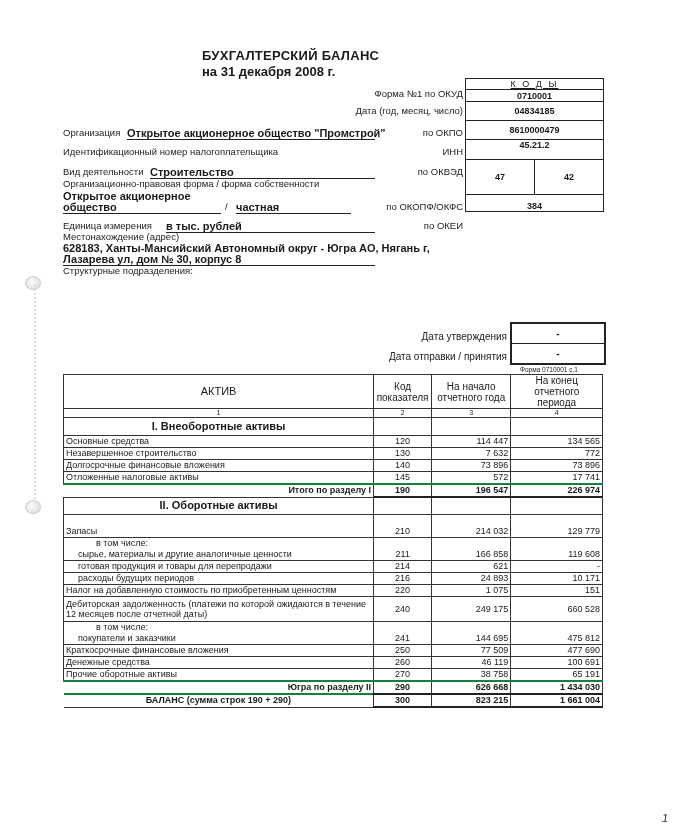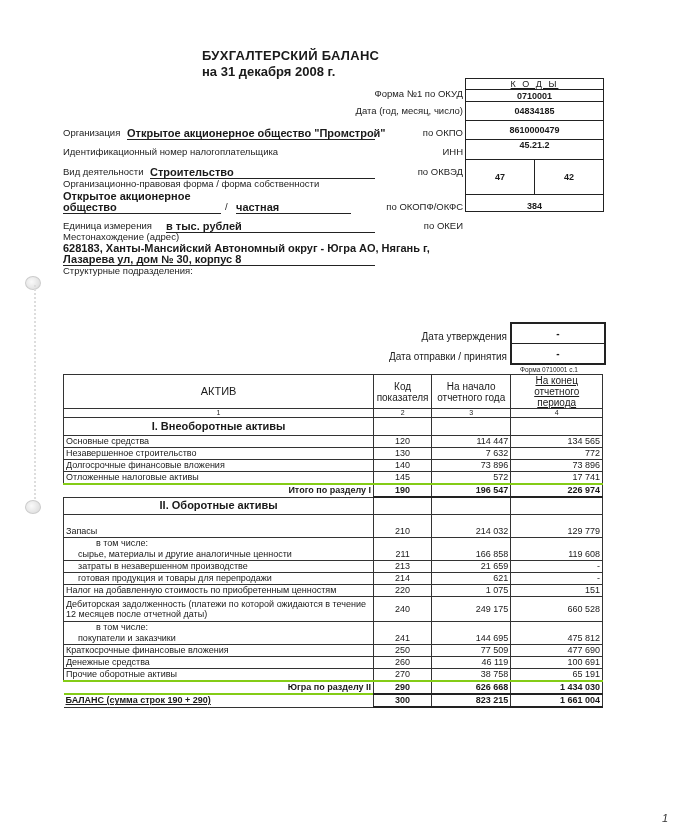--- a/index.html
+++ b/index.html
@@ -27,21 +27,21 @@
   table.bal td { border:1px solid #333; padding:0 2px; height:11px; line-height:11px; }
   table.bal td.c1 { width:306px; }
   table.bal td.c2 { width:53px; text-align:center; }
   table.bal td.c3 { width:76px; text-align:right; }
   table.bal td.c4 { width:89px; text-align:right; }
   table.bal tr.head td { text-align:center; font-size:10px; height:22px; line-height:11px; }
   table.bal tr.head td.c1 { font-size:11px; }
   table.bal tr.num td { font-size:7px; height:8px; line-height:8px; text-align:center; }
   table.bal tr.section td { height:16px; font-weight:bold; font-size:11px; }
   table.bal tr.section td.c1 { text-align:center; border-left:1px solid #333; }
-  table.bal tr.total td { font-weight:bold; border-top:2px solid #84cc16; border-bottom:2px solid #222; }
+  table.bal tr.total td { font-weight:bold; border-top:2px solid #15803d; border-bottom:2px solid #222; }
   table.bal tr.total td.c1 { text-align:right; border-left:none; border-bottom:none; }
   table.bal tr.tall td { height:22px; vertical-align:bottom; }
   table.bal tr.tall2 td { height:24px; }
   .ind1 { padding-left:14px !important; }
   .sub-ind { display:block; padding-left:32px; }
   .formnote { left:520px; top:366px; font-size:6.5px; }
   .hole { width:14px; height:12px; border-radius:50%; background:radial-gradient(circle at 40% 40%, #fafafa, #d8d8d8); border:1px solid #ccc; }
   .punchline { left:34px; top:285px; width:2px; height:220px; background:repeating-linear-gradient(#ddd 0 2px, transparent 2px 4px); }
 </style>
 </head>
@@ -112,21 +112,21 @@
   <div>-</div>
 </div>
 <div class="abs formnote">Форма 0710001 с.1</div>
 
 <table class="bal">
   <tbody>
       <tr class="head">
     <td class="c1">АКТИВ</td>
     <td class="c2"><span>Код</span><br><span>показателя</span></td>
     <td class="c3" style="text-align:center;"><span>На начало</span><br><span>отчетного года</span></td>
-    <td class="c4" style="text-decoration:underline;"><span>На конец</span><br><span>отчетного периода</span></td>
+    <td class="c4" style=""><span>На конец</span><br><span>отчетного периода</span></td>
   </tr>
   <tr class="num">
     <td class="c1">1</td>
     <td class="c2">2</td>
     <td class="c3" style="text-align:center">3</td>
     <td class="c4" style="text-align:center">4</td>
   </tr>
   <tr class="section" style="height:18px;">
     <td class="c1">I. Внеоборотные активы</td>
     <td class="c2"></td>
@@ -175,30 +175,30 @@
     <td class="c3">214 032</td>
     <td class="c4">129 779</td>
   </tr>
   <tr class="tall">
     <td class="c1 ind1"><span class="sub-ind" style="padding-left:18px;">в том числе:</span><span>сырье, материалы и другие аналогичные ценности</span></td>
     <td class="c2">211</td>
     <td class="c3">166 858</td>
     <td class="c4">119 608</td>
   </tr>
   <tr>
-    <td class="c1 ind1">затраты в незавершенном производстве</td>
-    <td class="c2">213</td>
-    <td class="c3">21 659</td>
-    <td class="c4">-</td>
-  </tr>
-  <tr>
     <td class="c1 ind1">готовая продукция и товары для перепродажи</td>
     <td class="c2">214</td>
     <td class="c3">621</td>
     <td class="c4">-</td>
+  </tr>
+  <tr>
+    <td class="c1 ind1">расходы будущих периодов</td>
+    <td class="c2">216</td>
+    <td class="c3">24 893</td>
+    <td class="c4">10 171</td>
   </tr>
   <tr>
     <td class="c1">Налог на добавленную стоимость по приобретенным ценностям</td>
     <td class="c2">220</td>
     <td class="c3">1 075</td>
     <td class="c4">151</td>
   </tr>
   <tr class="tall2">
     <td class="c1" style="line-height:10px;">Дебиторская задолженность (платежи по которой ожидаются в течение 12 месяцев после отчетной даты)</td>
     <td class="c2">240</td>
@@ -229,21 +229,21 @@
     <td class="c3">38 758</td>
     <td class="c4">65 191</td>
   </tr>
   <tr class="total">
     <td class="c1">Югра по разделу II</td>
     <td class="c2">290</td>
     <td class="c3">626 668</td>
     <td class="c4">1 434 030</td>
   </tr>
   <tr class="total">
-    <td class="c1" style="text-align:left; border-bottom:1px solid #333;text-decoration:underline;">БАЛАНС (сумма строк 190 + 290)</td>
+    <td class="c1" style="text-align:center; border-bottom:1px solid #333;">БАЛАНС (сумма строк 190 + 290)</td>
     <td class="c2">300</td>
     <td class="c3">823 215</td>
     <td class="c4">1 661 004</td>
   </tr>
 </tbody>
   </table>
 
 <div class="abs hole" style="left:25px; top:276px;"></div>
 <div class="abs punchline"></div>
 <div class="abs hole" style="left:25px; top:500px;"></div>

